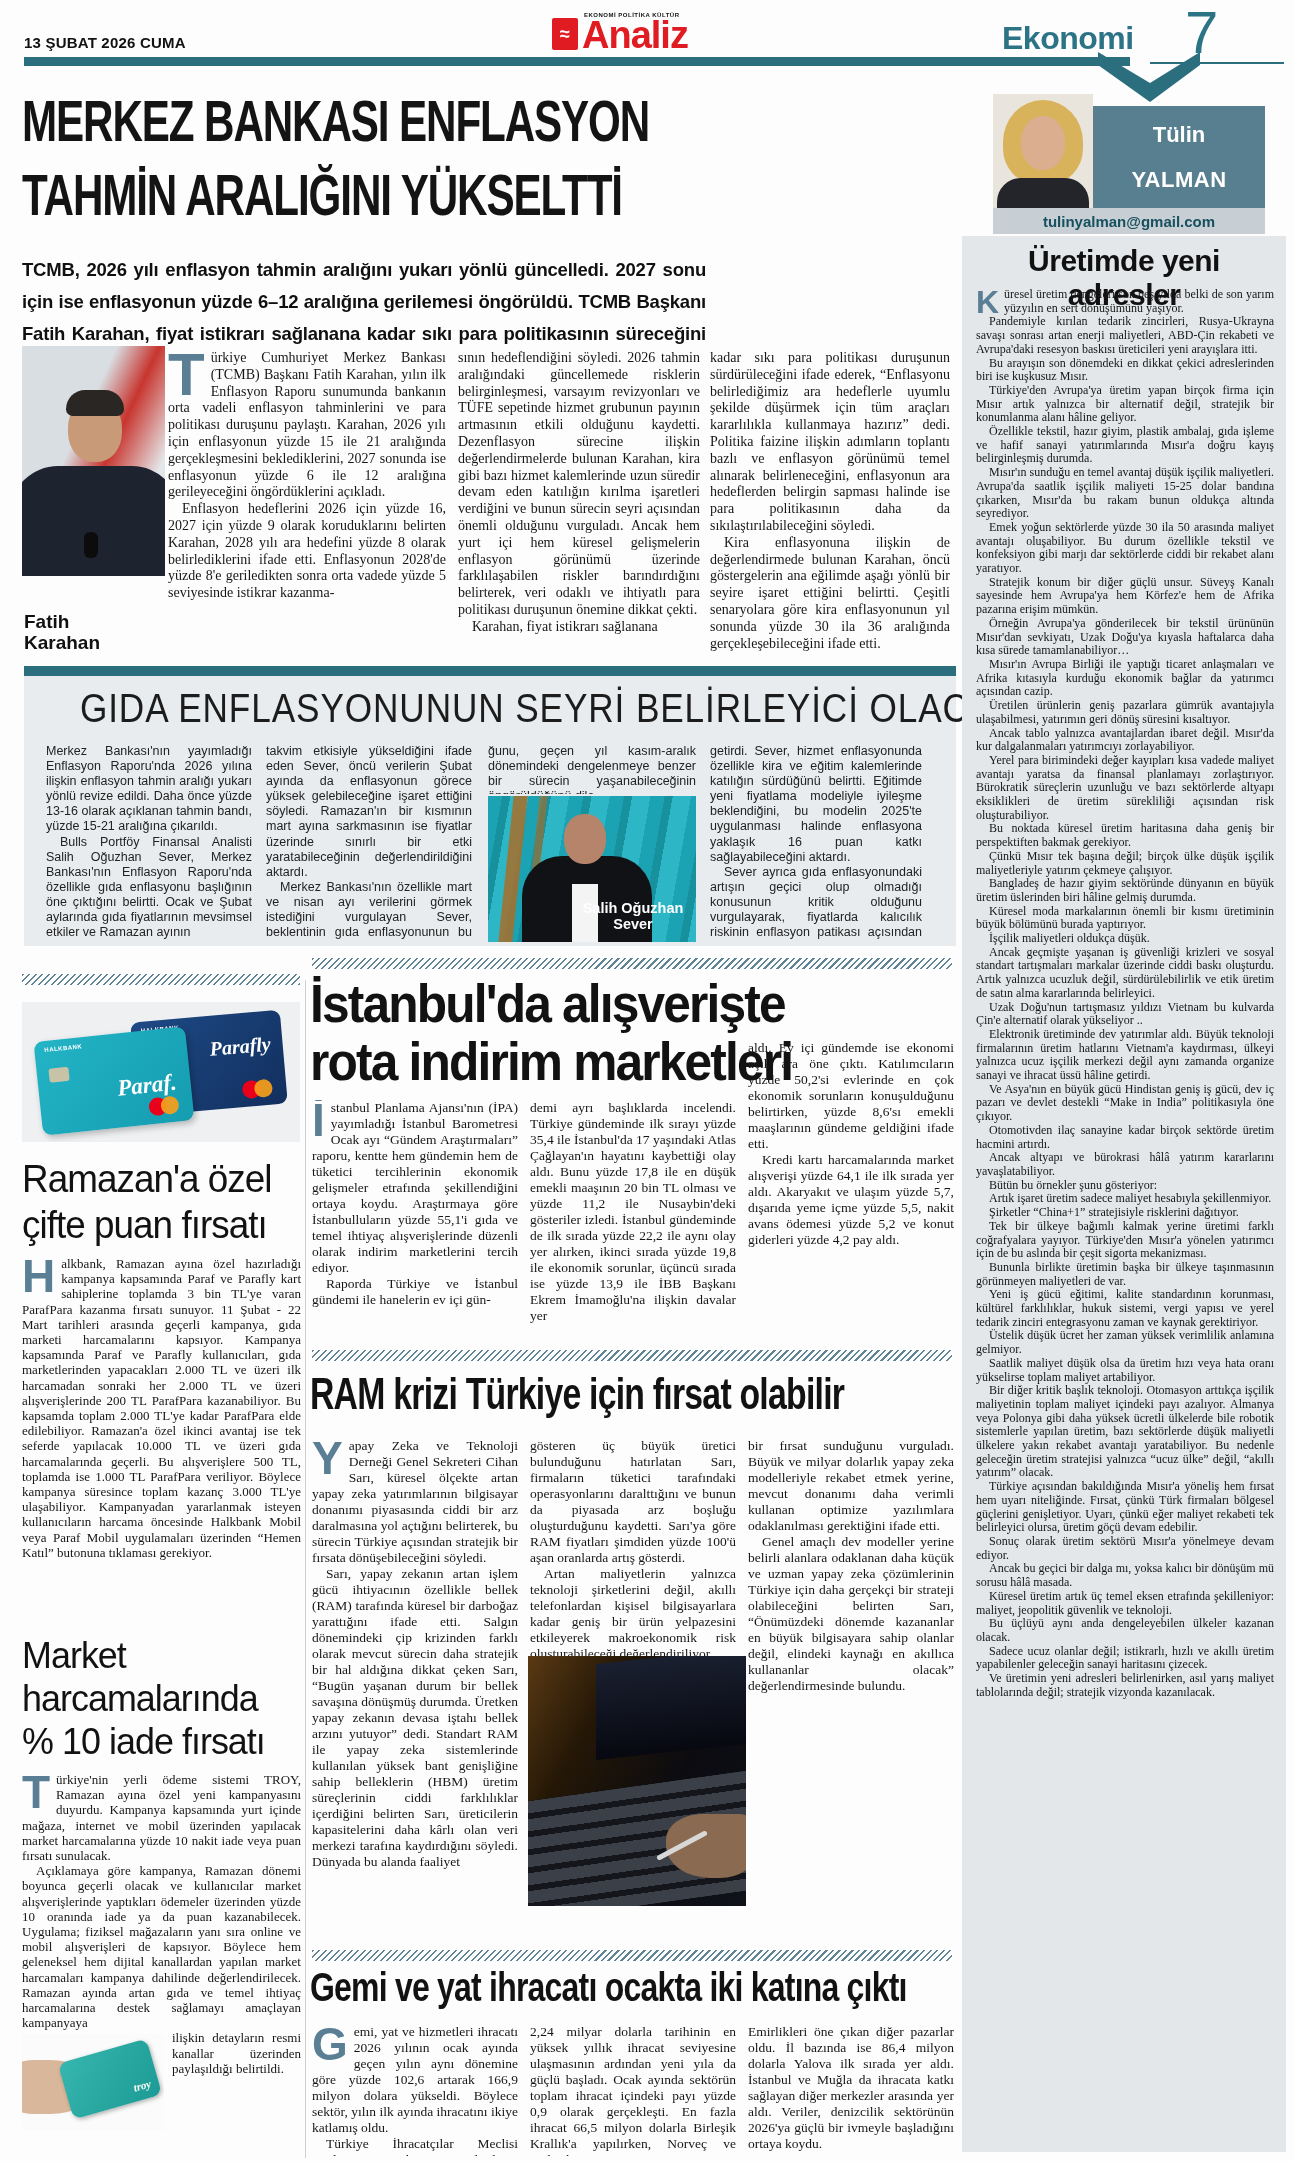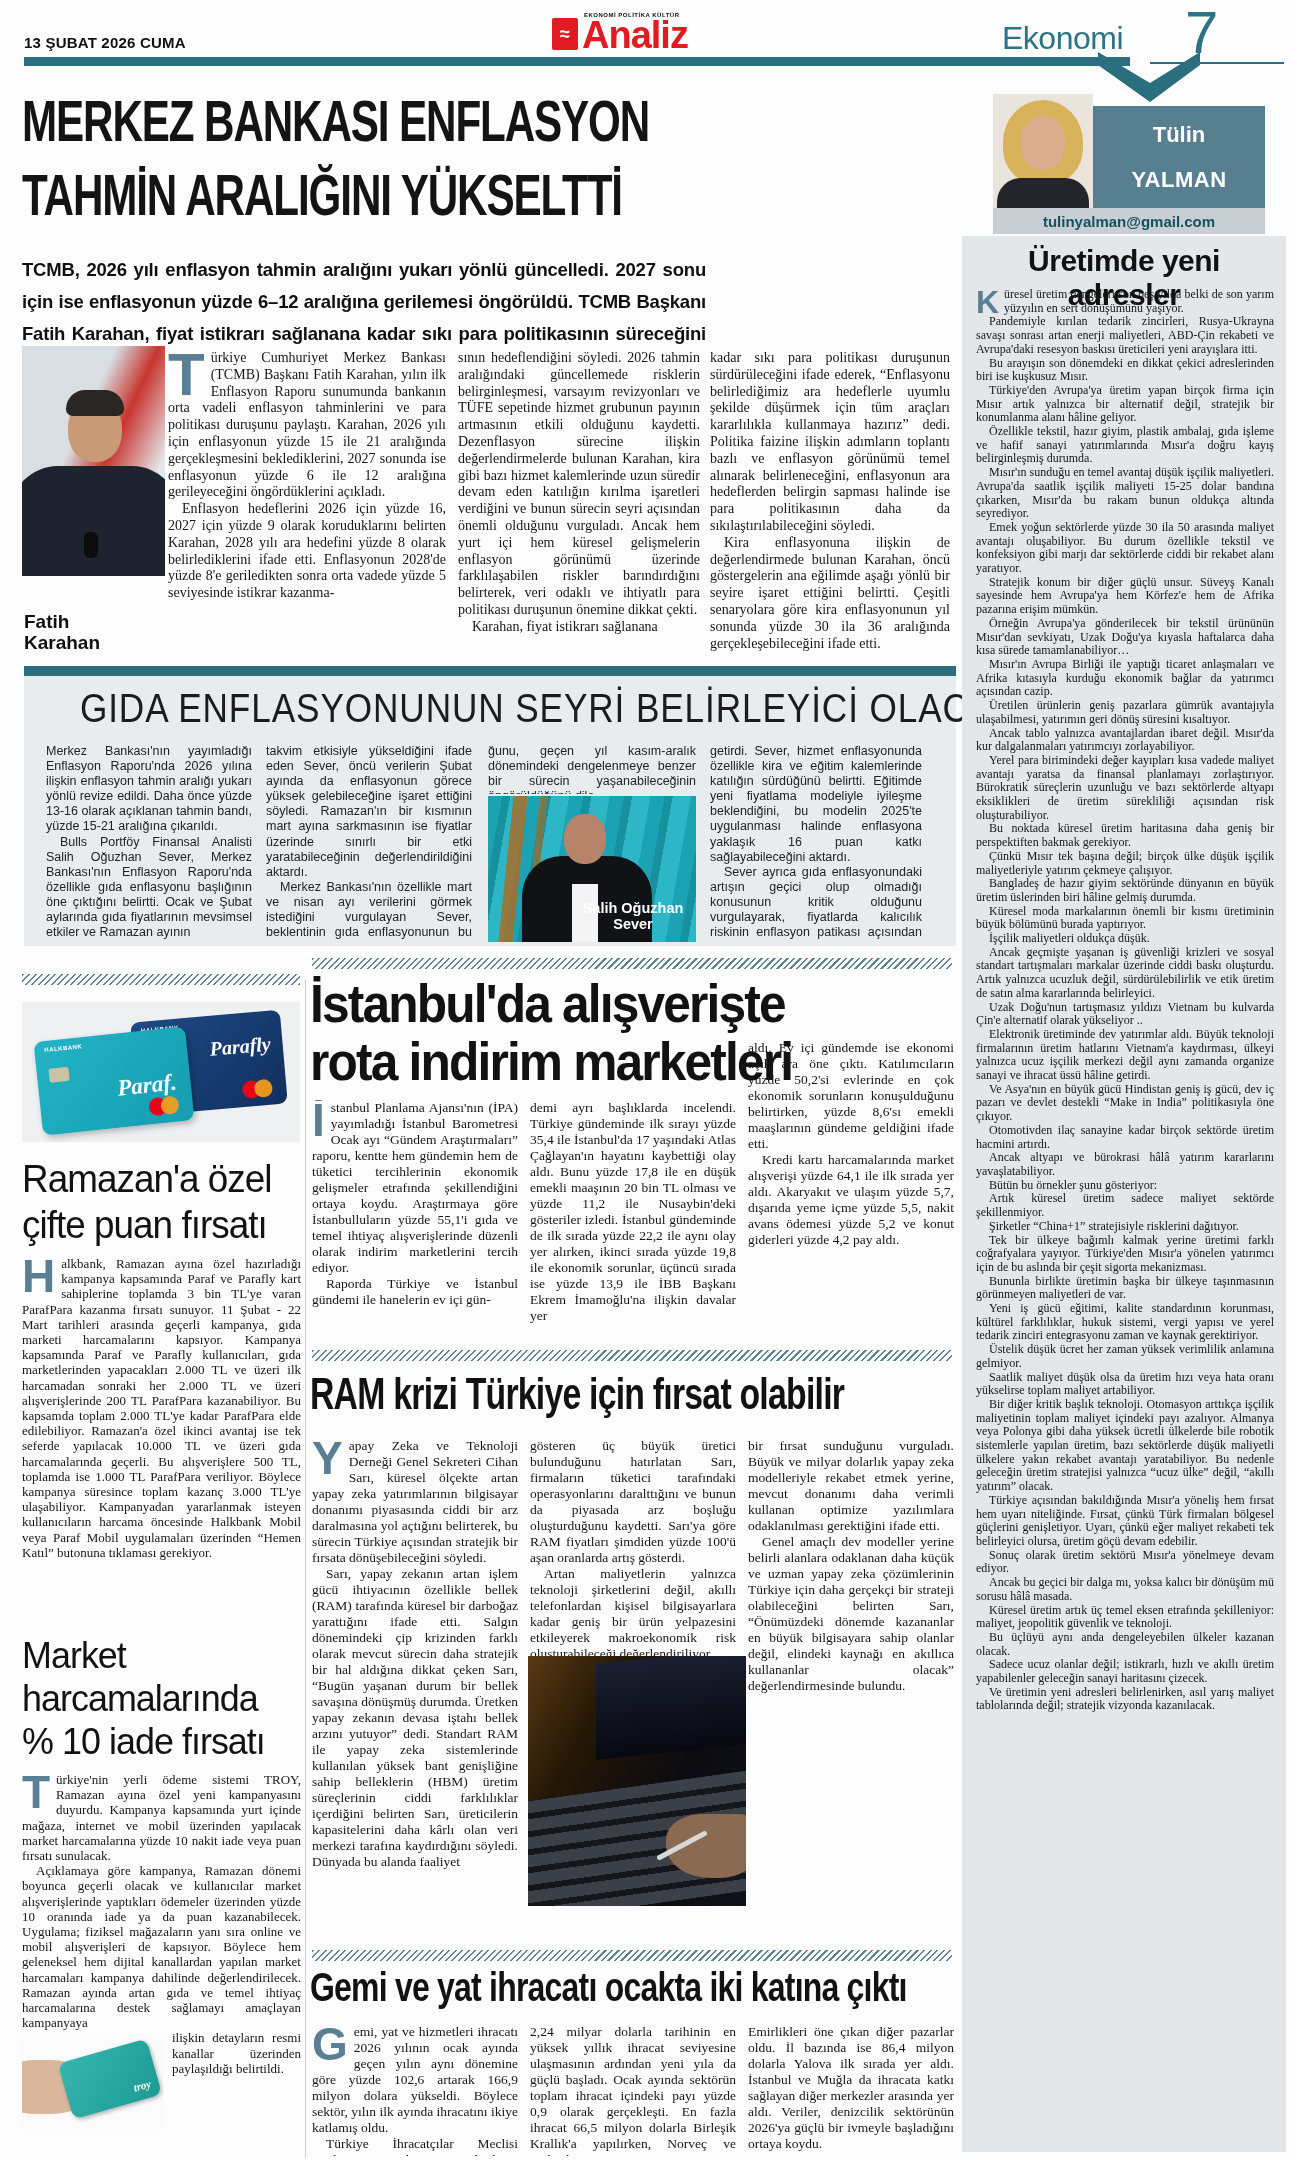--- a/index.html
+++ b/index.html
@@ -9,21 +9,21 @@
   .sans{font-family:"Liberation Sans",sans-serif;}
   .just{text-align:justify;}
   .hid{overflow:hidden;}
   
   .date{font-size:15px;font-weight:700;letter-spacing:.2px;color:#111;}
   .logo-wrap{display:flex;align-items:flex-end;gap:4px;}
   .logo-icon{width:26px;height:32px;background:#e01b22;color:#fff;font-weight:800;font-size:18px;
              display:flex;align-items:center;justify-content:center;border-radius:2px;}
   .logo-text{font-size:38px;font-weight:800;color:#e01b22;line-height:30px;letter-spacing:-1px;}
   .logo-tag{font-size:6px;font-weight:700;color:#111;letter-spacing:.5px;margin-left:32px;}
-  .section-name{font-size:32px;font-weight:400;color:#2d7386;letter-spacing:-.5px;}
+  .section-name{font-size:32px;font-weight:700;color:#2d7386;letter-spacing:-.5px;}
   .page-num{font-size:60px;font-weight:400;color:#2d7386;line-height:54px;}
   .tealbar{background:#2b6e7e;}
   .chevron{width:102px;height:50px;background:#2b6e7e;
            clip-path:polygon(0 0,51% 62%,100% 0,100% 26%,51% 100%,0 26%);}
   
   .hatch{height:11px;background:repeating-linear-gradient(135deg,#5f8494 0 1.6px,rgba(255,255,255,0) 1.6px 4.6px);}
   .vrule{width:1px;background:#cfcfcf;}
   
   .mega{font-family:"Liberation Sans",sans-serif;font-weight:800;font-size:57px;line-height:74px;
         color:#141414;letter-spacing:-1.5px;white-space:nowrap;transform:scaleX(.74);transform-origin:left top;}
@@ -206,21 +206,21 @@
     <p>Bangladeş de hazır giyim sektöründe dünyanın en büyük üretim üslerinden biri hâline gelmiş durumda.</p>
       <p>Küresel moda markalarının önemli bir kısmı üretiminin büyük bölümünü burada yaptırıyor.</p>
     <p>İşçilik maliyetleri oldukça düşük.</p>
       <p>Ancak geçmişte yaşanan iş güvenliği krizleri ve sosyal standart tartışmaları markalar üzerinde ciddi baskı oluşturdu. Artık yalnızca ucuzluk değil, sürdürülebilirlik ve etik üretim de satın alma kararlarında belirleyici.</p>
     <p>Uzak Doğu'nun tartışmasız yıldızı Vietnam bu kulvarda Çin'e alternatif olarak yükseliyor ..</p>
       <p>Elektronik üretiminde dev yatırımlar aldı. Büyük teknoloji firmalarının üretim hatlarını Vietnam'a kaydırması, ülkeyi yalnızca ucuz işçilik merkezi değil aynı zamanda organize sanayi ve ihracat üssü hâline getirdi.</p>
     <p>Ve Asya'nın en büyük gücü Hindistan geniş iş gücü, dev iç pazarı ve devlet destekli “Make in India” politikasıyla öne çıkıyor.</p>
       <p>Otomotivden ilaç sanayine kadar birçok sektörde üretim hacmini artırdı.</p>
     <p>Ancak altyapı ve bürokrasi hâlâ yatırım kararlarını yavaşlatabiliyor.</p>
       <p>Bütün bu örnekler şunu gösteriyor:</p>
-    <p>Artık küresel üretim sadece maliyet sektörde şekillenmiyor.</p>
+    <p>Artık işaret üretim sadece maliyet hesabıyla şekillenmiyor.</p>
       <p>Şirketler “China+1” stratejisiyle risklerini dağıtıyor.</p>
     <p>Tek bir ülkeye bağımlı kalmak yerine üretimi farklı coğrafyalara yayıyor. Türkiye'den Mısır'a yönelen yatırımcı için de bu aslında bir çeşit sigorta mekanizması.</p>
       <p>Bununla birlikte üretimin başka bir ülkeye taşınmasının görünmeyen maliyetleri de var.</p>
     <p>Yeni iş gücü eğitimi, kalite standardının korunması, kültürel farklılıklar, hukuk sistemi, vergi yapısı ve yerel tedarik zinciri entegrasyonu zaman ve kaynak gerektiriyor.</p>
       <p>Üstelik düşük ücret her zaman yüksek verimlilik anlamına gelmiyor.</p>
     <p>Saatlik maliyet düşük olsa da üretim hızı veya hata oranı yükselirse toplam maliyet artabiliyor.</p>
       <p>Bir diğer kritik başlık teknoloji. Otomasyon arttıkça işçilik maliyetinin toplam maliyet içindeki payı azalıyor. Almanya veya Polonya gibi daha yüksek ücretli ülkelerde bile robotik sistemlerle yapılan üretim, bazı sektörlerde düşük maliyetli ülkelere yakın rekabet avantajı yaratabiliyor. Bu nedenle geleceğin üretim stratejisi yalnızca “ucuz ülke” değil, “akıllı yatırım” olacak.</p>
     <p>Türkiye açısından bakıldığında Mısır'a yöneliş hem fırsat hem uyarı niteliğinde. Fırsat, çünkü Türk firmaları bölgesel güçlerini genişletiyor. Uyarı, çünkü eğer maliyet rekabeti tek belirleyici olursa, üretim göçü devam edebilir.</p>
       <p>Sonuç olarak üretim sektörü Mısır'a yönelmeye devam ediyor.</p>
     <p>Ancak bu geçici bir dalga mı, yoksa kalıcı bir dönüşüm mü sorusu hâlâ masada.</p>

